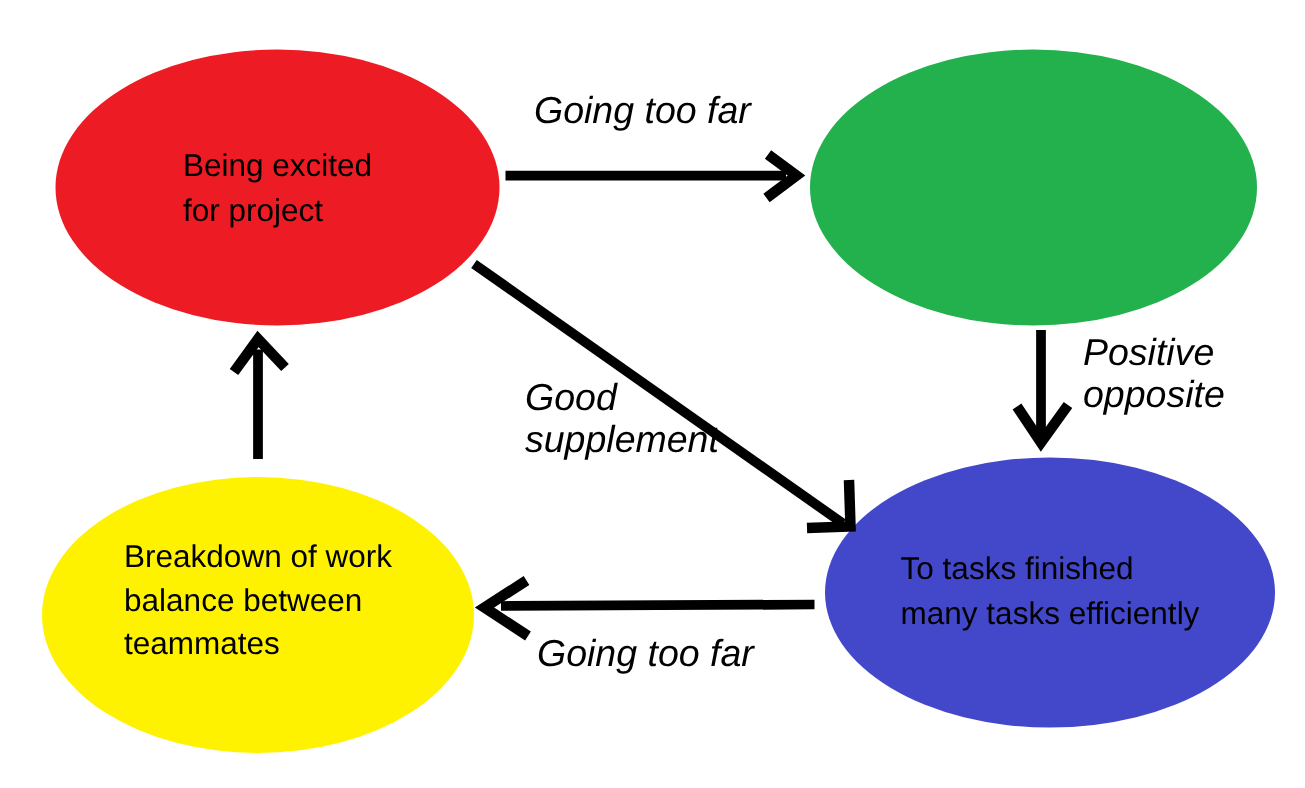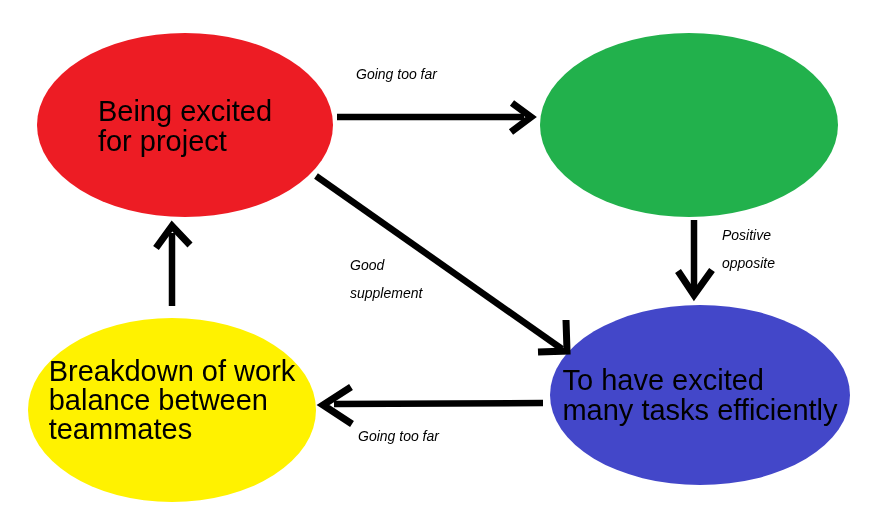--- a/index.html
+++ b/index.html
@@ -12,29 +12,29 @@
     font-family: "Liberation Sans", sans-serif;
   }
   .stage svg { position: absolute; left: 0; top: 0; }
   .node-label {
     position: absolute;
     display: flex;
     align-items: center;
     justify-content: center;
     text-align: left;
     white-space: pre-line;
-    font-size: 29px;
+    font-size: 21px;
     line-height: 30px;
     color: #000000;
   }
   .node-label.on-yellow { line-height: 29px; }
   .edge-label {
     position: absolute;
     font-style: italic;
-    font-size: 14px;
+    font-size: 25px;
     line-height: 28px;
     white-space: pre-line;
     color: #000000;
   }
   .arrow line, .arrow polyline { fill: none; }
 </style>
 </head>
 <body>
 
 <div class="stage">
@@ -67,21 +67,21 @@
     </g>
 
     <g class="arrow" stroke-width="6.5" stroke="#000000">
       <line x1="172" y1="306" x2="172" y2="233"></line>
       <polyline points="156,248 172,226 190,245" stroke-width="7"></polyline>
     </g>
   </svg>
 
   <div class="node-label" style="left:37px; top:33px; width:296px; height:185px;">Being excited
 for project</div>
-  <div class="node-label" style="left:550px; top:305px; width:300px; height:180px;">To have excited
+  <div class="node-label" style="left:550px; top:305px; width:300px; height:180px;">To tasks finished
 many tasks efficiently</div>
   <div class="node-label on-yellow" style="left:28px; top:308px; width:288px; height:184px;">Breakdown of work
 balance between
 teammates</div>
 
   <div class="edge-label" style="left:356px; top:60px;">Going too far</div>
   <div class="edge-label" style="left:722px; top:221px;">Positive
 opposite</div>
   <div class="edge-label" style="left:350px; top:251px;">Good
 supplement</div>

